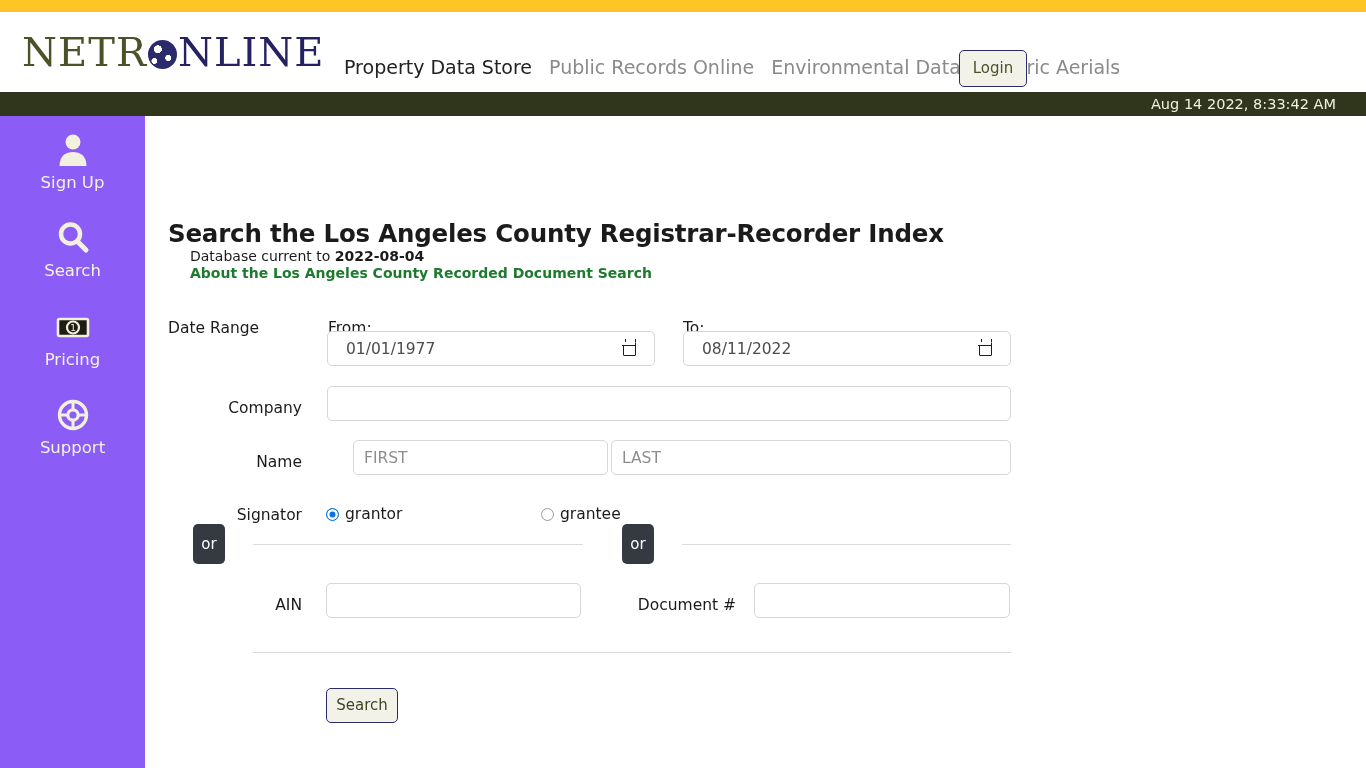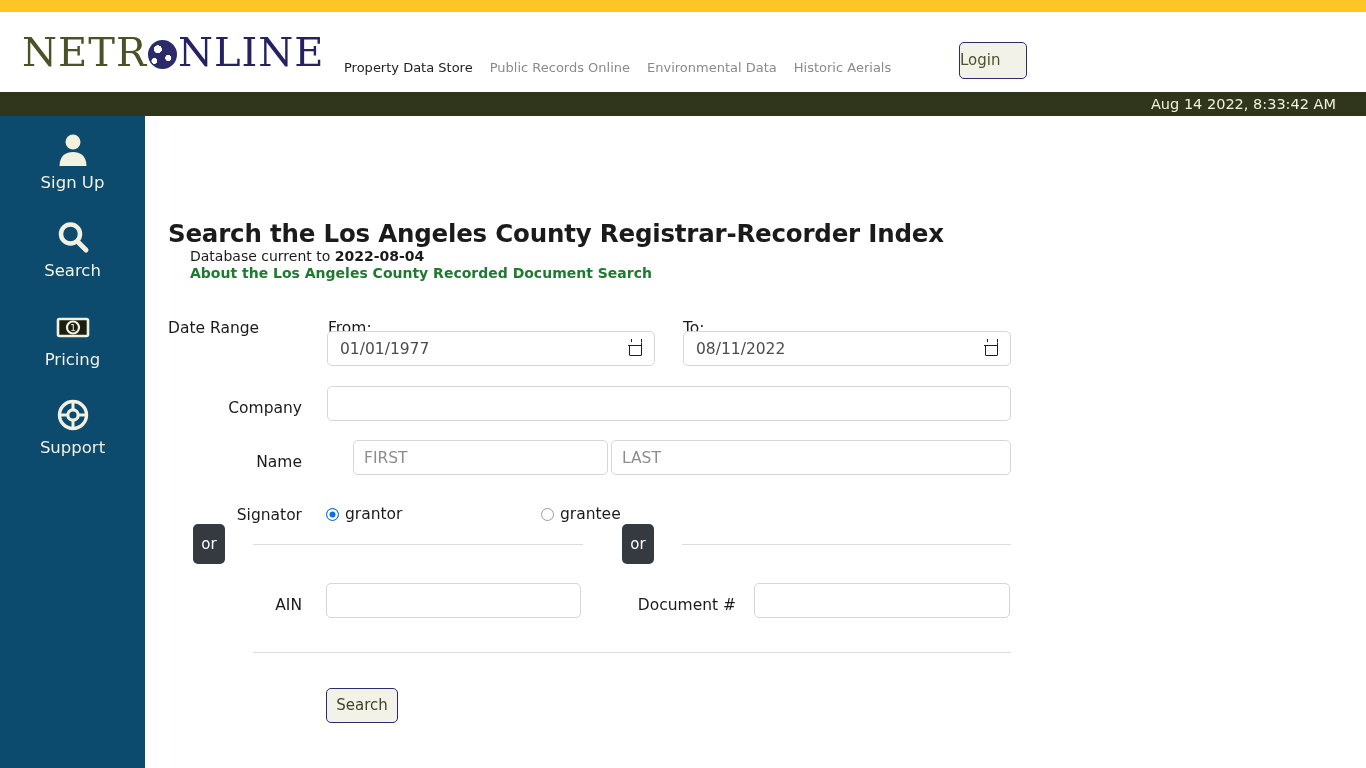--- a/index.html
+++ b/index.html
@@ -47,59 +47,60 @@
     vertical-align: -3px;
     margin: 0 1px;
   }
 
   .nav {
     position: absolute; left: 344px; top: 40px;
     display: flex; align-items: center; gap: 17px;
     height: 30px;
   }
   .nav-link {
-    font-size: 13px;
+    font-size: 19px;
     color: #8a8a8a;
     text-decoration: none;
     white-space: nowrap;
     cursor: pointer;
   }
   .nav-link.active { color: #222222; }
 
   .login-btn {
-    position: absolute; left: 959px; top: 30px;
+    position: absolute; left: 959px; top: 38px;
     width: 68px; height: 37px;
     background: #f2f2e9;
     border: 1px solid #2b2a6b;
     border-radius: 5px;
     color: #4a5228;
     font-size: 15px;
     font-family: "DejaVu Sans", "Liberation Sans", sans-serif;
     cursor: pointer;
     line-height: 35px;
+    text-align: center;
   }
 
   
   .date-bar {
     position: absolute; top: 92px; left: 0;
     width: 1366px; height: 24px;
     background: #30361c;
     color: #f3f1e0;
     font-size: 14.5px;
     text-align: right;
     padding-right: 30px;
     line-height: 24px;
     white-space: nowrap;
   }
 
   
   .sidebar {
     position: absolute; top: 116px; left: 0;
     width: 145px; height: 652px;
-    background: #0c4a6e;
+    background: #8b5cf6;
   }
   .side-item {
     position: absolute;
     left: 0; width: 145px;
     text-align: center;
     color: #f4f2e2;
     cursor: pointer;
   }
   .side-item .ico {
     display: block;
@@ -177,21 +178,21 @@
   .txtinput::placeholder { color: #8d8d8d; }
 
   .dateinput {
     position: absolute;
     height: 35px;
     border: 1px solid #d6d6d6;
     border-radius: 5px;
     background: #ffffff;
     display: flex;
     align-items: center;
-    padding: 0 12px;
+    padding: 0 18px;
     cursor: text;
   }
   .dateinput .dval {
     font-size: 15.5px;
     color: #4c4c4c;
     flex: 1;
   }
   .cal-ico {
     width: 13px; height: 14px;
     border: 1.6px solid #1d1d1d;

